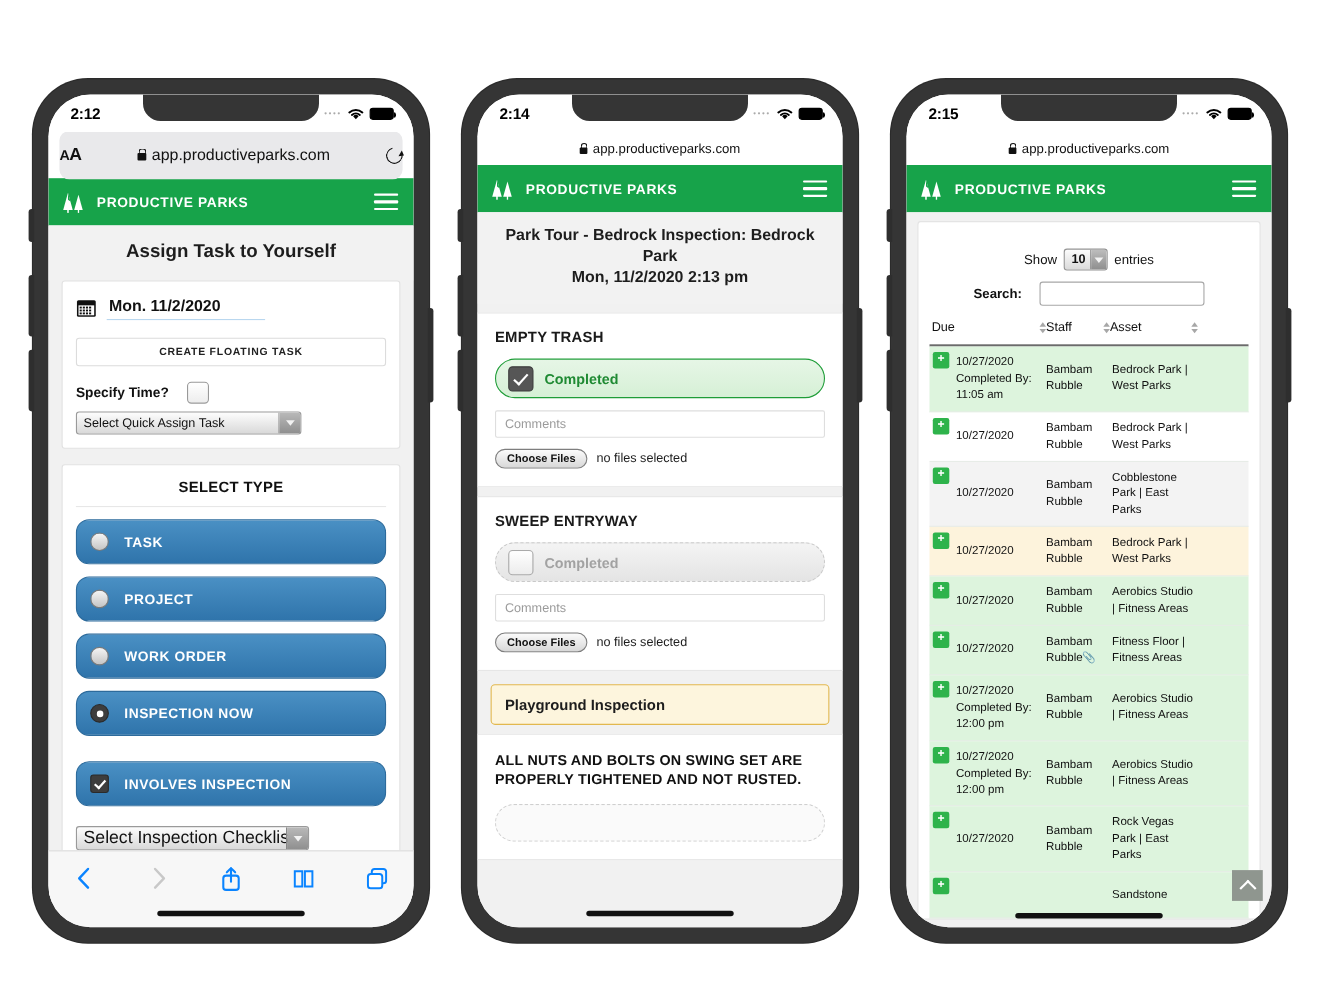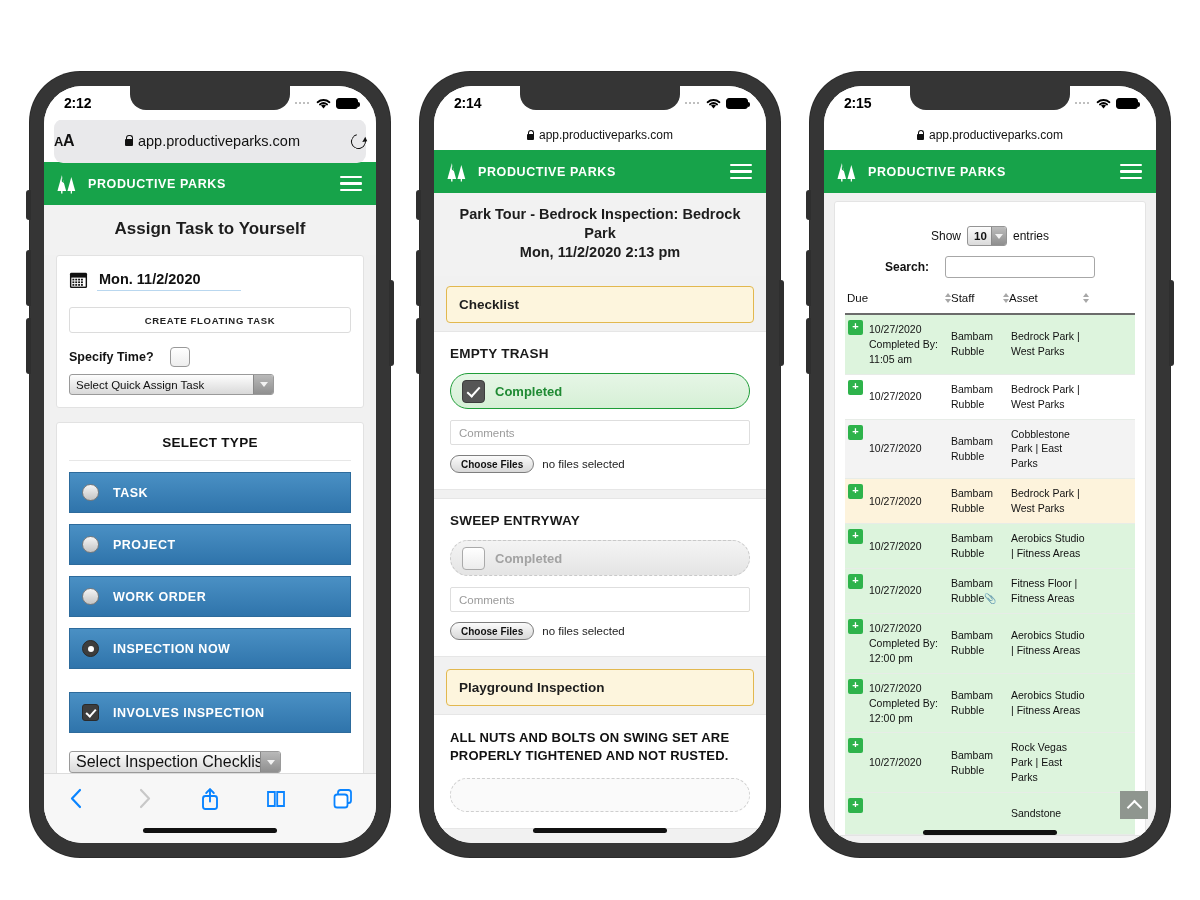--- a/index.html
+++ b/index.html
@@ -168,21 +168,21 @@
   .p1-type-card {
     background: #fff; margin: 14px 12px 0; border: 1px solid #e2e2e2;
     border-radius: 3px; padding: 12px 12px 14px;
   }
   .select-type-h {
     text-align: center; font-size: 13.5px; font-weight: 700; color: #111;
     letter-spacing: 0.3px; padding-bottom: 10px;
     border-bottom: 1px solid #e7e7e7;
   }
   .typebtn {
-    margin-top: 11px; height: 41px; border-radius: 0;
+    margin-top: 11px; height: 41px; border-radius: 12px;
     background: linear-gradient(#4a90c4,#2f74ab);
     border: 1px solid #2d6b9c;
     display: flex; align-items: center; padding-left: 12px; gap: 14px;
     color: #fff; font-size: 12.5px; font-weight: 600; letter-spacing: 0.5px;
   }
   .radio {
     width: 17px; height: 17px; border-radius: 50%; flex: 0 0 17px;
     background: linear-gradient(#f5f5f5,#c4c4c4); border: 1px solid #7a7a7a;
     display:flex; align-items:center; justify-content:center;
   }
@@ -550,21 +550,20 @@
             <i></i>
           </div>
       </div>
 
       <div class="body-scroll" style="height:655px">
         <div class="p2-title">
           <div>Park Tour - Bedrock Inspection: Bedrock Park</div>
           <div>Mon, 11/2/2020 2:13 pm</div>
         </div>
 
-        <div class="section-head">Checklist</div>
 
         <div class="task-card">
           <div class="task-name">EMPTY TRASH</div>
           <div class="comp-pill done">
             <span class="chk-lg on"></span>
             <span>Completed</span>
           </div>
           <div class="comments">Comments</div>
           <div class="filerow">
             <span class="choose-files">Choose Files</span>

